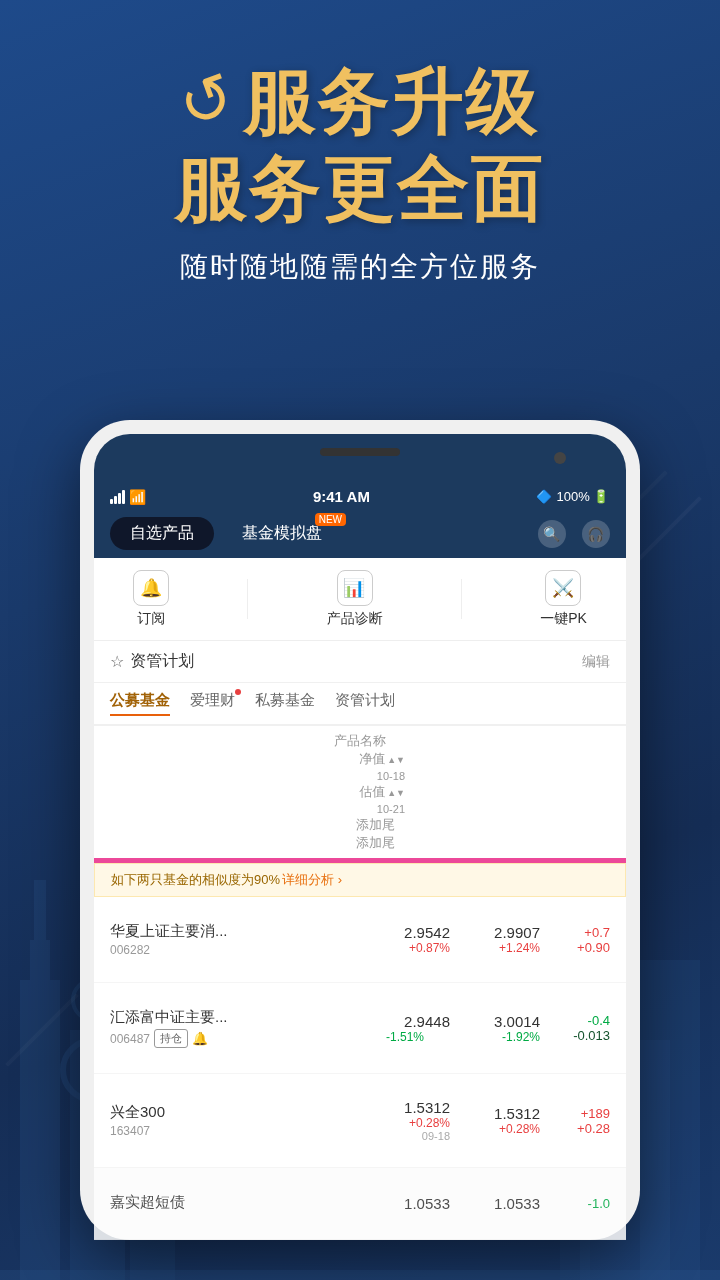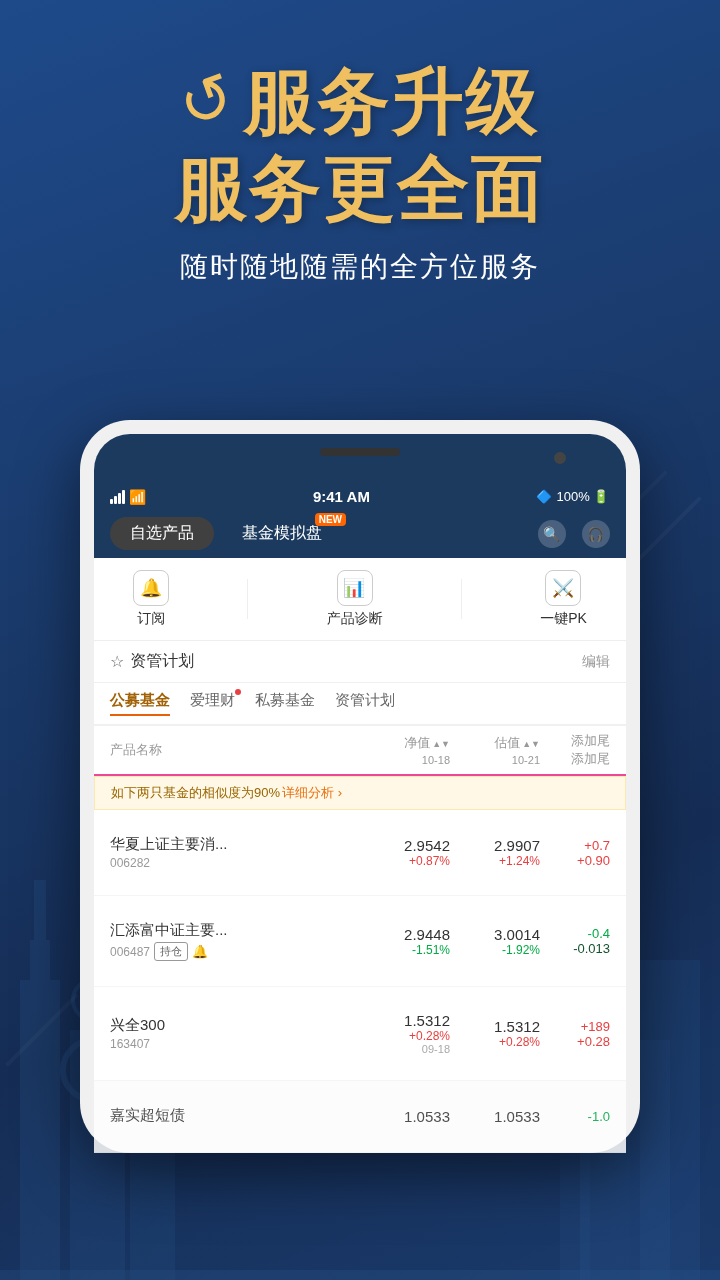--- a/index.html
+++ b/index.html
@@ -138,32 +138,32 @@
 
     .tab-btn {
       padding: 6px 20px;
       border-radius: 20px;
       font-size: 16px;
       color: white;
       cursor: pointer;
       position: relative;
     }
     .tab-btn.active {
-      background: #404040;
+      background: #0f172a;
     }
 
     .tab-new-badge {
       position: absolute;
       top: -4px; right: -4px;
       background: #ff6600;
       color: white;
       font-size: 10px;
       padding: 1px 4px;
       border-radius: 4px;
-      font-weight: bold;
+      font-weight: normal;
     }
 
     .tab-icons {
       display: flex; gap: 16px; margin-left: auto;
     }
     .tab-icon {
       width: 28px; height: 28px;
       border-radius: 50%;
       background: rgba(255,255,255,0.2);
       display: flex; align-items: center; justify-content: center;
@@ -251,23 +251,24 @@
       background: #e84040;
       border-radius: 50%;
     }
 
     
     .table-header {
       background: white;
       display: flex;
       align-items: center;
       padding: 6px 16px;
-      border-bottom: 2px solid #ec4899;
+      border-bottom: 5px solid #ec4899;
       font-size: 13px;
       color: #999;
+      flex-direction: column;
     }
     .col-name { flex: 1; }
     .col-nav { width: 90px; text-align: right; }
     .col-est { width: 90px; text-align: right; }
     .col-add { width: 70px; text-align: right; }
     .sort-arrows { display: inline-flex; flex-direction: column; margin-left: 2px; font-size: 9px; line-height: 1; }
 
     
     .alert-banner {
       background: #fff8e6;
@@ -297,21 +298,21 @@
       font-size: 11px; padding: 1px 5px;
       border: 1px solid #999; border-radius: 3px;
       color: #666;
     }
     .fund-bell { font-size: 13px; color: #aaa; }
 
     .fund-nav { width: 90px; text-align: right; }
     .fund-nav-val { font-size: 15px; color: #333; }
     .fund-nav-chg { font-size: 12px; }
     .fund-nav-chg.red { color: #e84040; }
-    .fund-nav-chg.green { color: #00aa44; }
+    .fund-nav-chg.green { color: #00aa44; text-align: center; }
 
     .fund-est { width: 90px; text-align: right; }
     .fund-est-val { font-size: 15px; color: #333; }
     .fund-est-chg { font-size: 12px; }
 
     .fund-action { width: 70px; text-align: right; font-size: 13px; color: #e87010; }
 
     
     .deco-stripe {
       position: absolute;

